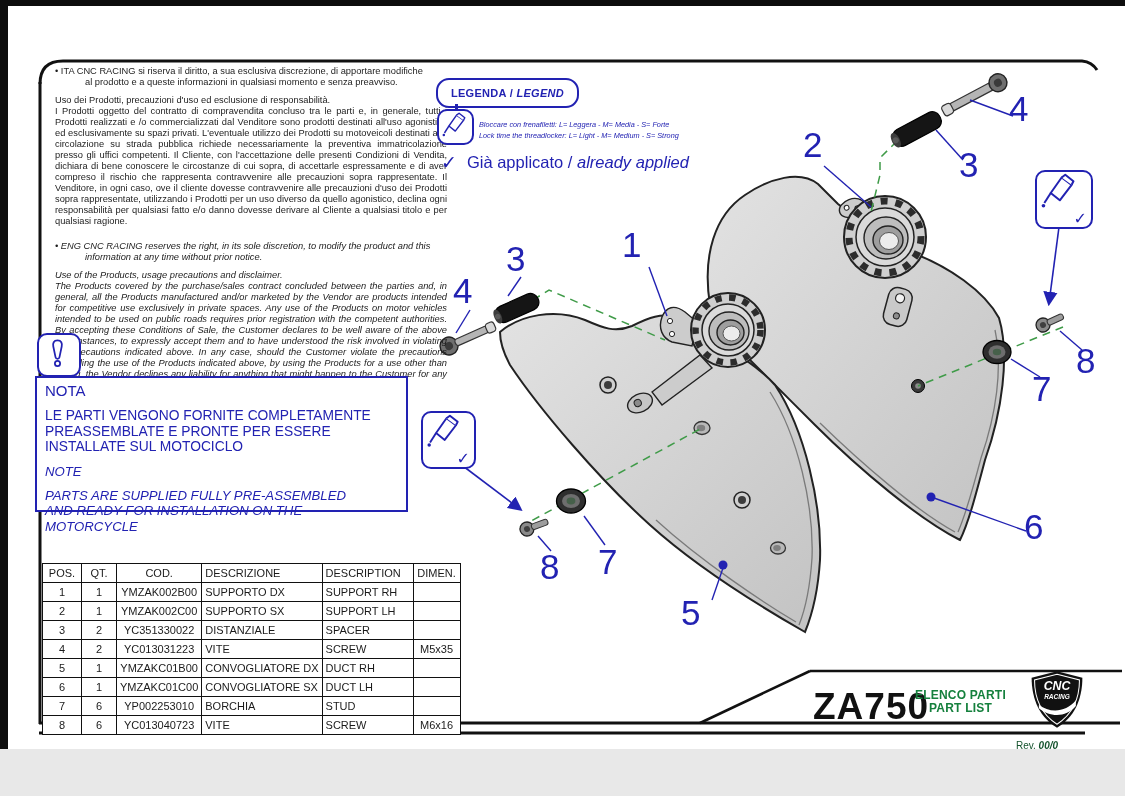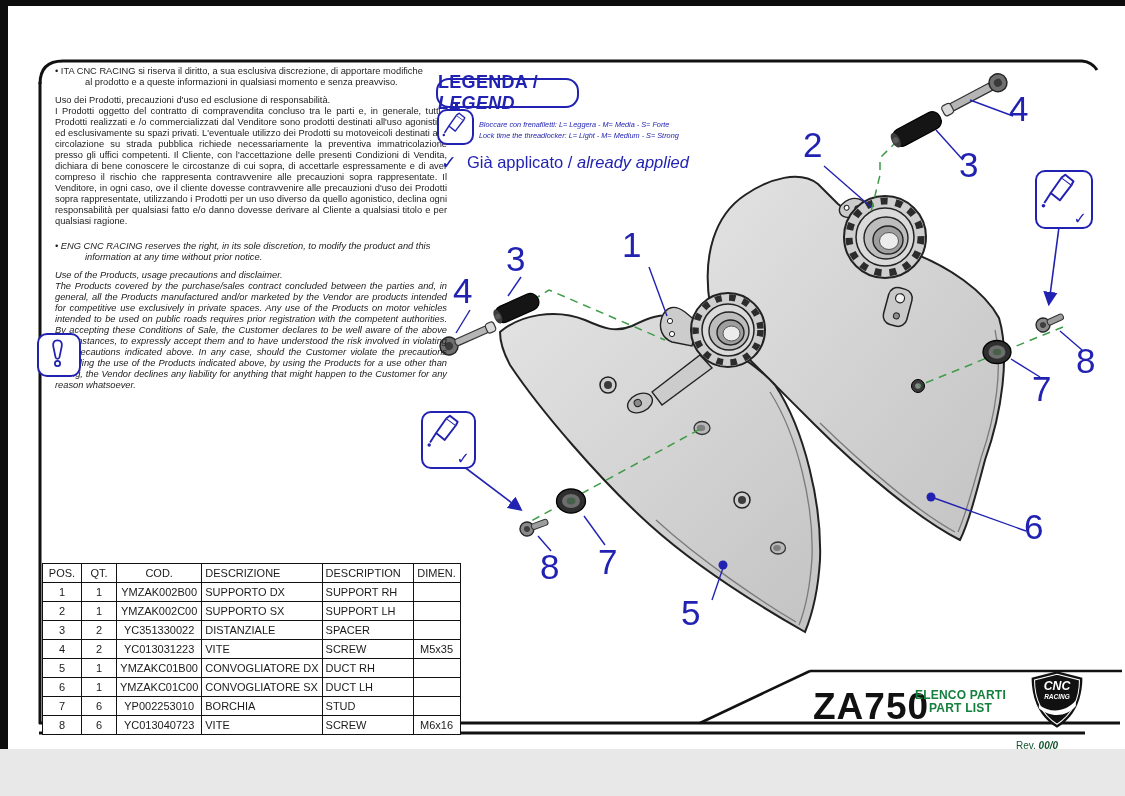--- a/index.html
+++ b/index.html
@@ -11,21 +11,21 @@
   #frame-svg, #diagram-svg{position:absolute;left:0;top:0;width:1125px;height:796px;}
   
   #disclaimer{position:absolute;left:55px;top:66px;width:392px;font-size:9.3px;line-height:11px;color:#1c1c1c;}
   .hang{padding-left:30px;text-indent:-30px;white-space:pre-line;margin:0 0 7px 0;}
   .just{text-align:justify;margin:0;}
   .it{font-style:italic;}
   .gap14{height:14px;}
   
   #legend-box{position:absolute;left:436px;top:78px;width:139px;height:26px;border:2.5px solid #2222b2;
       border-radius:13px;display:flex;align-items:center;justify-content:center;background:#fff;}
-  #legend-box .t{color:#2222b2;font-weight:bold;font-size:18px;letter-spacing:.3px;}
+  #legend-box .t{color:#2222b2;font-weight:bold;font-size:11px;letter-spacing:.3px;}
   #legend-connector{position:absolute;left:455px;top:104px;width:2.5px;height:7px;background:#2222b2;}
   .glue-box{position:absolute;border:2.5px solid #2222b2;border-radius:10px;background:#fff;}
   .glue-box .chk{position:absolute;right:4px;bottom:-1px;color:#2222b2;font-weight:bold;
       font-family:"DejaVu Sans",sans-serif;font-size:16px;}
   #legend-glue{left:437px;top:109px;width:33px;height:32px;}
   #glue-right{left:1035px;top:170px;width:54px;height:55px;}
   #glue-lower{left:421px;top:411px;width:51px;height:54px;}
   .glue-box svg{position:absolute;left:1px;top:1px;}
   #threadlocker{position:absolute;left:479px;top:119px;color:#2222b2;font-size:7.3px;line-height:11px;
       font-style:italic;white-space:nowrap;}
@@ -283,20 +283,29 @@
       </svg>
     <span class="chk">✓</span>
   </div>
 
   <div id="note-icon">
     <svg viewBox="0 0 40 40" width="35" height="35" style="margin:1px">
       <path d="M 20,5 C 15.5,5 14.5,8.5 15.2,12 L 17.8,24.5 C 18.2,26.6 21.8,26.6 22.2,24.5 L 24.8,12 C 25.5,8.5 24.5,5 20,5 Z" fill="none" stroke="#2222b2" stroke-width="2"></path>
       <circle cx="20" cy="31.5" r="3" fill="none" stroke="#2222b2" stroke-width="2"></circle>
     </svg>
   </div>
+  <div id="note-box">
+    <div class="nt">NOTA</div>
+    <div class="nb">LE PARTI VENGONO FORNITE COMPLETAMENTE
+PREASSEMBLATE E PRONTE PER ESSERE
+INSTALLATE SUL MOTOCICLO</div>
+    <div class="nt en">NOTE</div>
+    <div class="nb en">PARTS ARE SUPPLIED FULLY PRE-ASSEMBLED
+AND READY FOR INSTALLATION ON THE MOTORCYCLE</div>
+  </div>
 
   <table id="parts-table">
     <thead>
         <tr id="pt-head">
           <th class="col0">POS.</th>
           <th class="col1">QT.</th>
           <th class="col2">COD.</th>
           <th class="col3">DESCRIZIONE</th>
           <th class="col4">DESCRIPTION</th>
           <th class="col5">DIMEN.</th>

